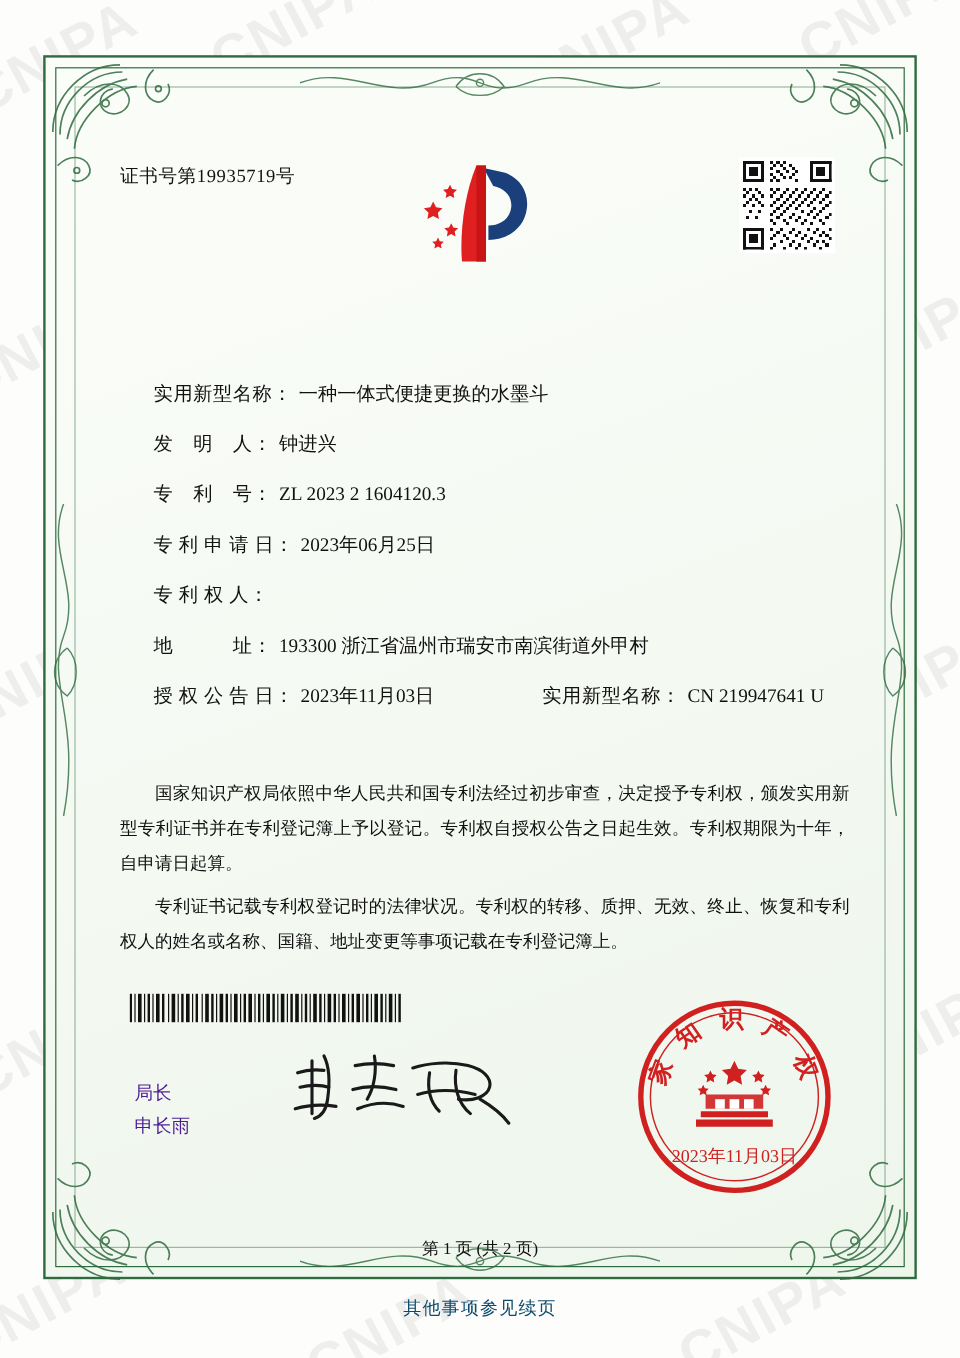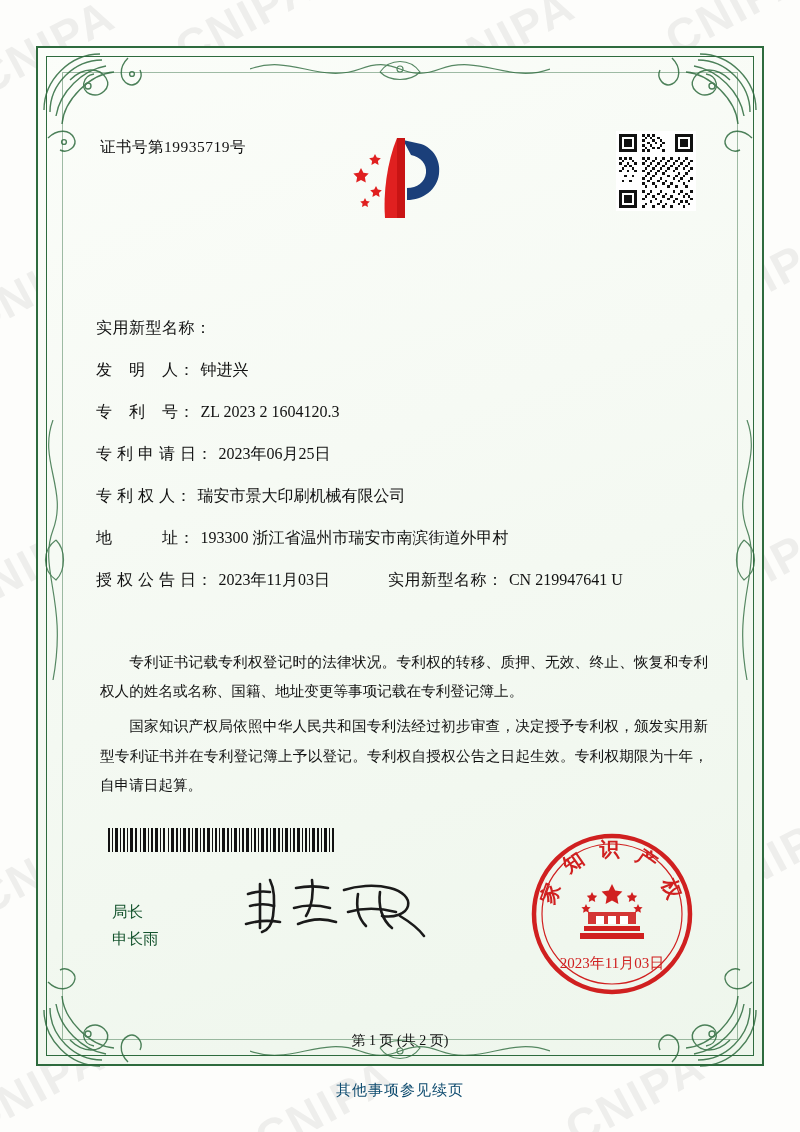--- a/index.html
+++ b/index.html
@@ -149,20 +149,21 @@
   .field-row {
     display: flex;
     align-items: baseline;
     margin-bottom: 21px;
     font-size: 16px;
     color: #111;
   }
   .f-label {
     white-space: nowrap;
     letter-spacing: 0.5px;
+    margin-left: 32px;
   }
   .f-colon { margin: 0 2px 0 0; }
   .f-value { margin-left: 4px; }
   .field-row.inline-2 { justify-content: flex-start; }
   .second-group { margin-left: 58px; display: flex; align-items: baseline; }
 
   .paragraphs {
     position: absolute;
     left: 100px;
     top: 648px;
@@ -185,21 +186,21 @@
     height: 24px;
   }
   .barcode svg { width: 100%; height: 100%; }
 
   .director-block {
     position: absolute;
     left: 112px;
     top: 898px;
     font-size: 15.5px;
     line-height: 1.75;
-    color: #14532d;
+    color: #4c1d95;
   }
   .signature {
     position: absolute;
     left: 240px;
     top: 872px;
     width: 190px;
     height: 70px;
   }
   .signature svg { width: 100%; height: 100%; }
 
@@ -545,20 +546,21 @@
         </g>
       </svg>
     </div>
 
 
     <div class="fields">
 
       <div class="field-row">
         <span class="f-label">实用新型名称</span>
         <span class="f-colon">：</span>
+        <span class="f-value">一种一体式便捷更换的水墨斗</span>
       </div>
 
       <div class="field-row">
         <span class="f-label">发　明　人</span>
         <span class="f-colon">：</span>
         <span class="f-value">钟进兴</span>
       </div>
 
       <div class="field-row">
         <span class="f-label">专　利　号</span>
@@ -568,21 +570,20 @@
 
       <div class="field-row">
         <span class="f-label">专 利 申 请 日</span>
         <span class="f-colon">：</span>
         <span class="f-value">2023年06月25日</span>
       </div>
 
       <div class="field-row">
         <span class="f-label">专 利 权 人</span>
         <span class="f-colon">：</span>
-        <span class="f-value">瑞安市景大印刷机械有限公司</span>
       </div>
 
       <div class="field-row">
         <span class="f-label">地　　　址</span>
         <span class="f-colon">：</span>
         <span class="f-value">193300 浙江省温州市瑞安市南滨街道外甲村</span>
       </div>
 
       <div class="field-row inline-2">
         <span class="f-label">授 权 公 告 日</span>
@@ -591,22 +592,22 @@
         <span class="second-group">
           <span class="f-label">实用新型名称</span>
           <span class="f-colon">：</span>
           <span class="f-value">CN 219947641 U</span>
         </span>
       </div>
 
     </div>
 
     <div class="paragraphs">
+      <p>国家知识产权局依照中华人民共和国专利法经过初步审查，决定授予专利权，颁发实用新型专利证书并在专利登记簿上予以登记。专利权自授权公告之日起生效。专利权期限为十年，自申请日起算。</p>
       <p>专利证书记载专利权登记时的法律状况。专利权的转移、质押、无效、终止、恢复和专利权人的姓名或名称、国籍、地址变更等事项记载在专利登记簿上。</p>
-      <p>国家知识产权局依照中华人民共和国专利法经过初步审查，决定授予专利权，颁发实用新型专利证书并在专利登记簿上予以登记。专利权自授权公告之日起生效。专利权期限为十年，自申请日起算。</p>
     </div>
 
     <div class="barcode">
       <svg viewBox="0 0 228 24" preserveAspectRatio="none">
         <g fill="#111">
           <rect x="0" y="0" width="2" height="24"></rect>
             <rect x="4" y="0" width="1" height="24"></rect>
           <rect x="7" y="0" width="3" height="24"></rect>
             <rect x="12" y="0" width="1" height="24"></rect>
           <rect x="15" y="0" width="2" height="24"></rect>

